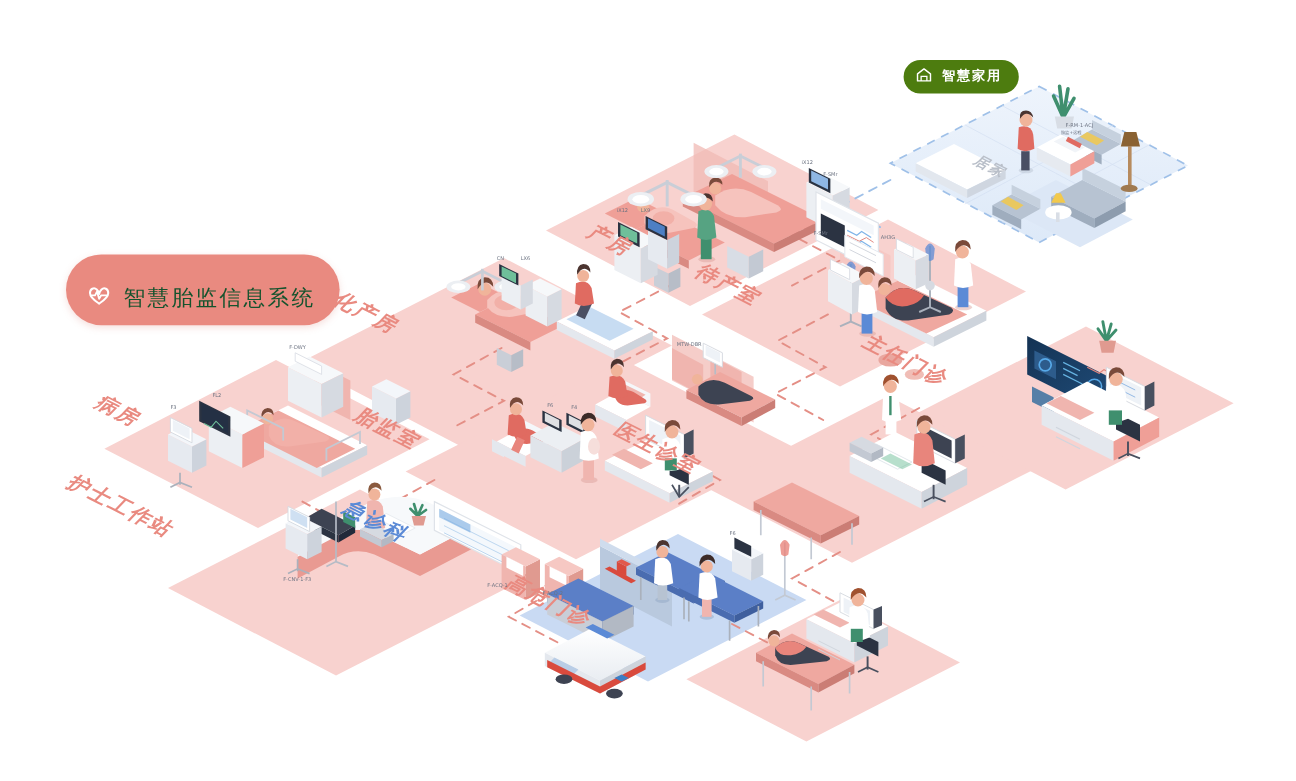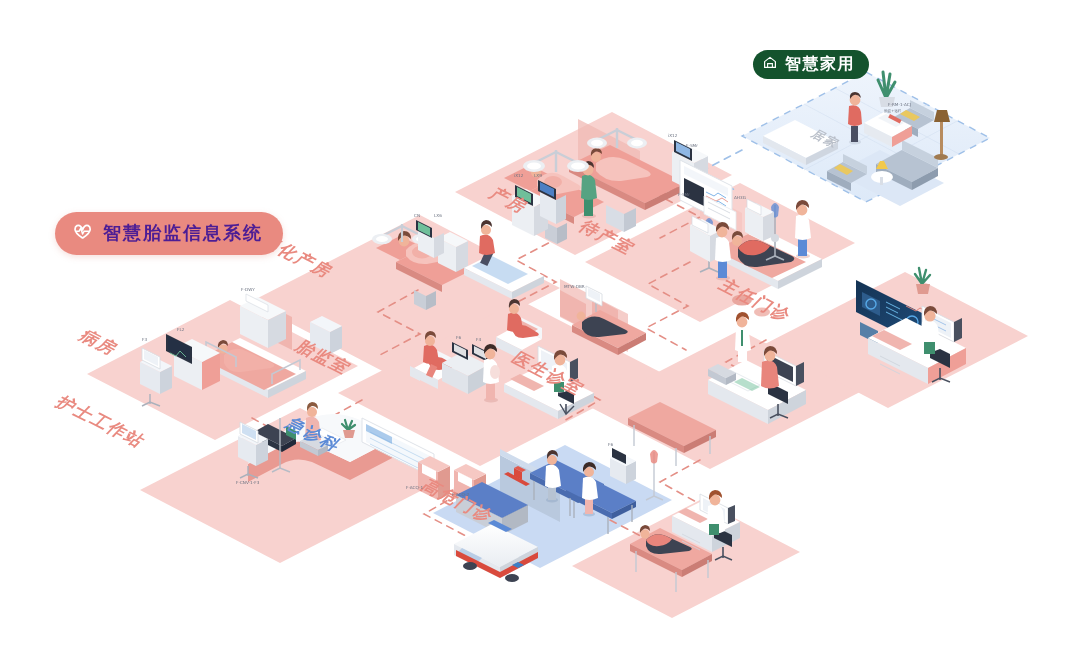--- a/index.html
+++ b/index.html
@@ -11,30 +11,30 @@
   }
   #stage{position:absolute;inset:0;width:1080px;height:651px;}
   svg#scene{position:absolute;left:0;top:0;width:1080px;height:651px;display:block;}
 
   
   .badge{
     position:absolute;display:flex;align-items:center;gap:8px;
     border-radius:999px;white-space:nowrap;line-height:1;
   }
   #title-badge{
-    left:55px;top:212px;padding:10px 20px 12px 16px;
-    background:#e98a80;color:#4c1d95;
-    font-size:18px;font-weight:bold;letter-spacing:2px;
+    left:55px;top:212px;padding:25px 20px 12px 16px;
+    background:#e98a80;color:#14532d;
+    font-size:18px;font-weight:normal;letter-spacing:2px;
     box-shadow:0 2px 6px rgba(220,130,120,.25);
   }
   #title-badge .t{padding-top:1px;}
   #home-badge{
     left:753px;top:50px;padding:6px 14px 7px 10px;
-    background:#14532d;color:#ffffff;
-    font-size:16px;font-weight:bold;letter-spacing:1.5px;
+    background:#4d7c0f;color:#ffffff;
+    font-size:11px;font-weight:bold;letter-spacing:1.5px;
   }
   .ico{display:inline-block;flex:0 0 auto;}
 </style>
 </head>
 <body>
 
 <div id="stage">
 
   <svg id="scene" viewBox="0 0 1080 651" xmlns="http://www.w3.org/2000/svg">
     <defs>

